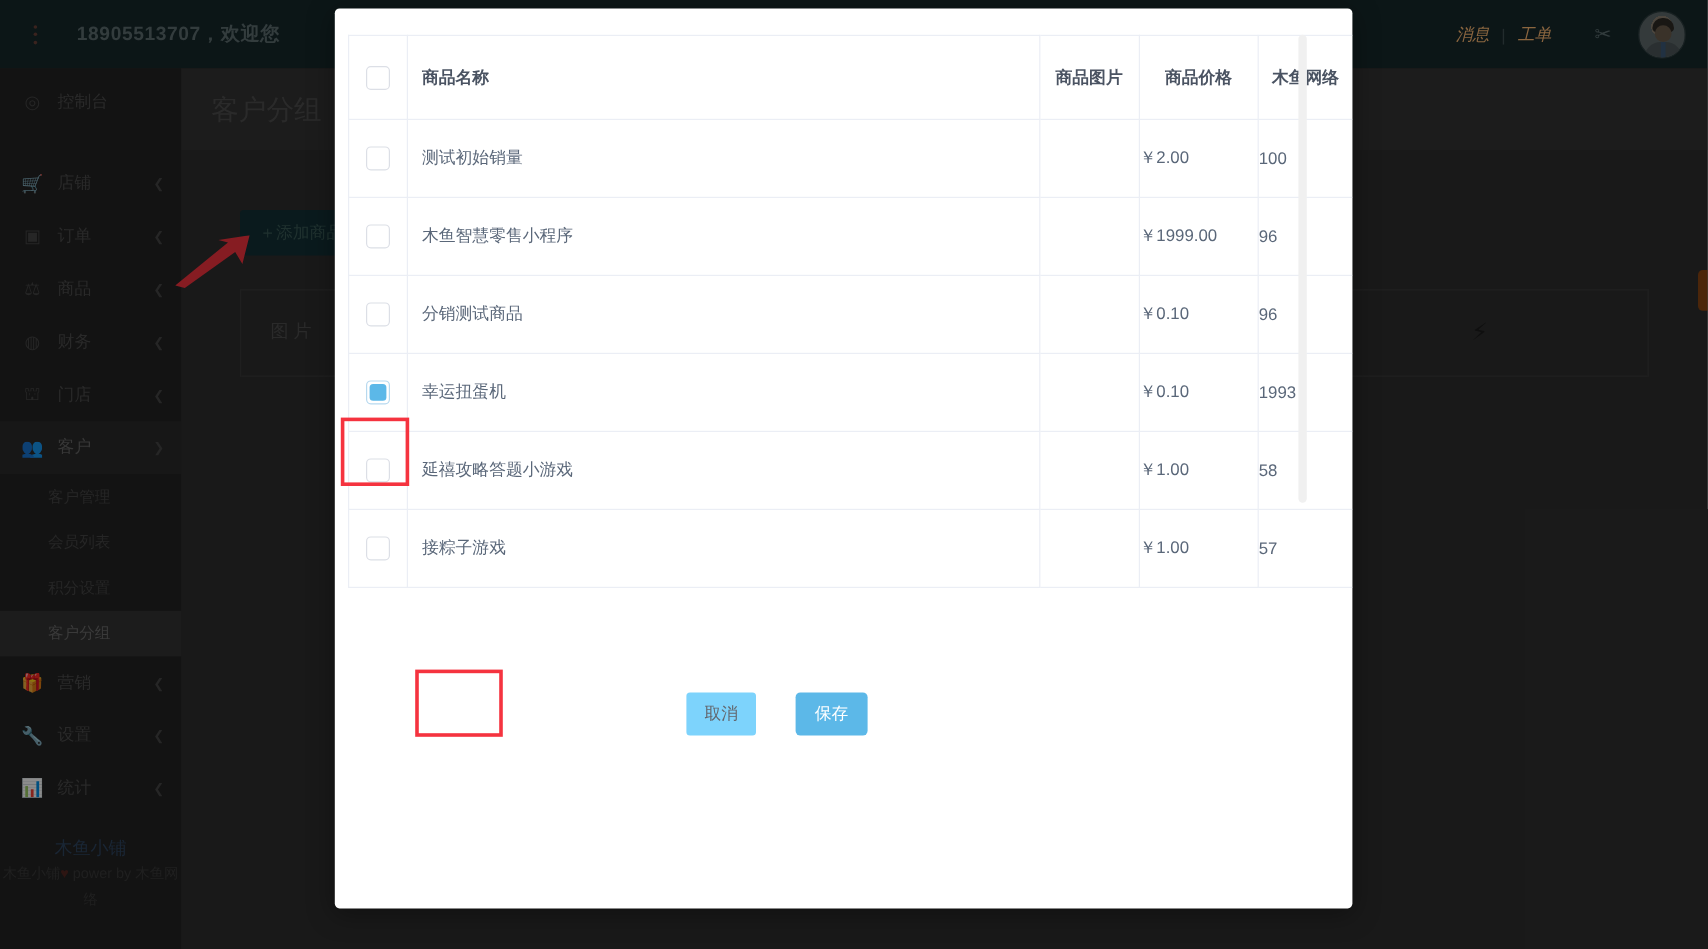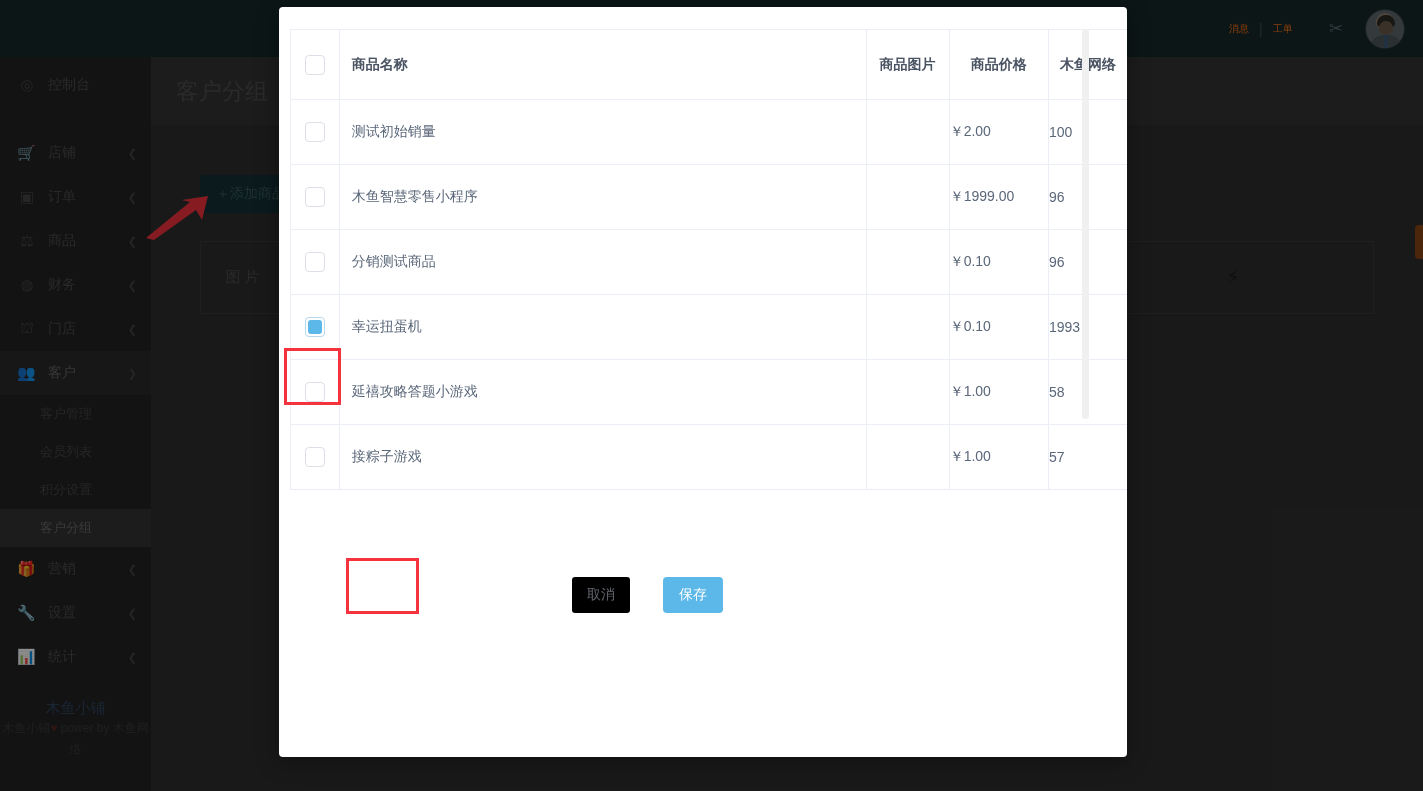--- a/index.html
+++ b/index.html
@@ -24,21 +24,21 @@
     width: 18px; height: 16px; position: relative; margin-right: 26px;
     display: flex; flex-direction: column; justify-content: space-between; align-items: center;
   }
   .hamburger-icon i { display:block; width: 3px; height: 3px; background: #6b4037; border-radius: 50%; }
   .welcome-text {
     color: #5d6e70; font-size: 16px; font-weight: bold; letter-spacing: .5px;
   }
   .topbar-right {
     margin-left: auto; display: flex; align-items: center; padding-right: 18px; gap: 0px;
   }
-  .topbar-link { color: #f97316; font-size: 10px; padding: 0 10px; }
+  .topbar-link { color: #fdba74; font-size: 14px; padding: 0 10px; font-style: italic; }
   .topbar-sep { color: #3e5052; font-size: 14px; }
   .wrench-icon { color: #5b6d6f; font-size: 17px; padding: 0 16px 0 26px; }
   .avatar {
     width: 40px; height: 40px; border-radius: 50%;
     background: radial-gradient(circle at 50% 32%, #8a8071 0 28%, #5f6a6c 28% 100%);
     position: relative; overflow: hidden; margin-left: 6px;
     border: 1px solid #2c3c3e;
   }
   .avatar .hair { position:absolute; left: 11px; top: 5px; width: 18px; height: 12px; background: #2e2a25; border-radius: 9px 9px 4px 4px; }
   .avatar .face { position:absolute; left: 13px; top: 11px; width: 14px; height: 14px; background: #6a5b4c; border-radius: 50%; }
@@ -123,21 +123,21 @@
   }
   .chk.checked { border-color: #b7d9ef; display: flex; align-items: center; justify-content: center; }
   .chk.checked i { display: block; width: 14px; height: 14px; background: #5cb8e8; border-radius: 3px; }
   .thumb { width: 30px; height: 44px; margin: 0 auto; border-radius: 2px; overflow: hidden; position: relative; background: #ddd; }
   .thumb.wide { width: 44px; height: 27px; }
   .thumb.sq { width: 42px; height: 40px; }
 
   .modal-footer { position: absolute; left: 0; right: 0; top: 536px; height: 100px; }
   .foot-btns { position: absolute; left: 293px; top: 22px; display: flex; align-items: center; gap: 0; }
   .btn-cancel {
-    background: #000000; color: #63676e; font-size: 14px; border: none;
+    background: #7dd3fc; color: #63676e; font-size: 14px; border: none;
     padding: 9px 15px; border-radius: 3px; cursor: pointer;
     font-family: inherit;
   }
   .save-wrap { position: relative; margin-left: 21px; padding: 12px; }
   .btn-save {
     background: #5cb8e8; color: #ffffff; font-size: 14px; border: none;
     padding: 9px 16px; border-radius: 4px; cursor: pointer; font-family: inherit;
   }
   .scrollbar-thumb { position: absolute; right: 38px; top: 22px; width: 7px; height: 390px; background: #f0f0f0; border-radius: 4px; }
 
@@ -147,20 +147,28 @@
   #hl-save { left: 346px; top: 558px; width: 73px; height: 56px; }
 </style>
 </head>
 <body>
 
 <div id="root">
 
   <div id="bg-app">
 
     <div class="topbar">
+      <div class="topbar-left">
+        <span class="hamburger-icon">
+            <i></i>
+            <i></i>
+            <i></i>
+          </span>
+        <span class="welcome-text">18905513707，欢迎您</span>
+      </div>
       <div class="topbar-right">
         <span class="topbar-link">消息</span>
         <span class="topbar-sep">|</span>
         <span class="topbar-link">工单</span>
         <span class="wrench-icon">✂</span>
         <span class="avatar">
           <span class="hair"></span>
           <span class="face"></span>
           <span class="body"></span>
           <span class="tie"></span>

